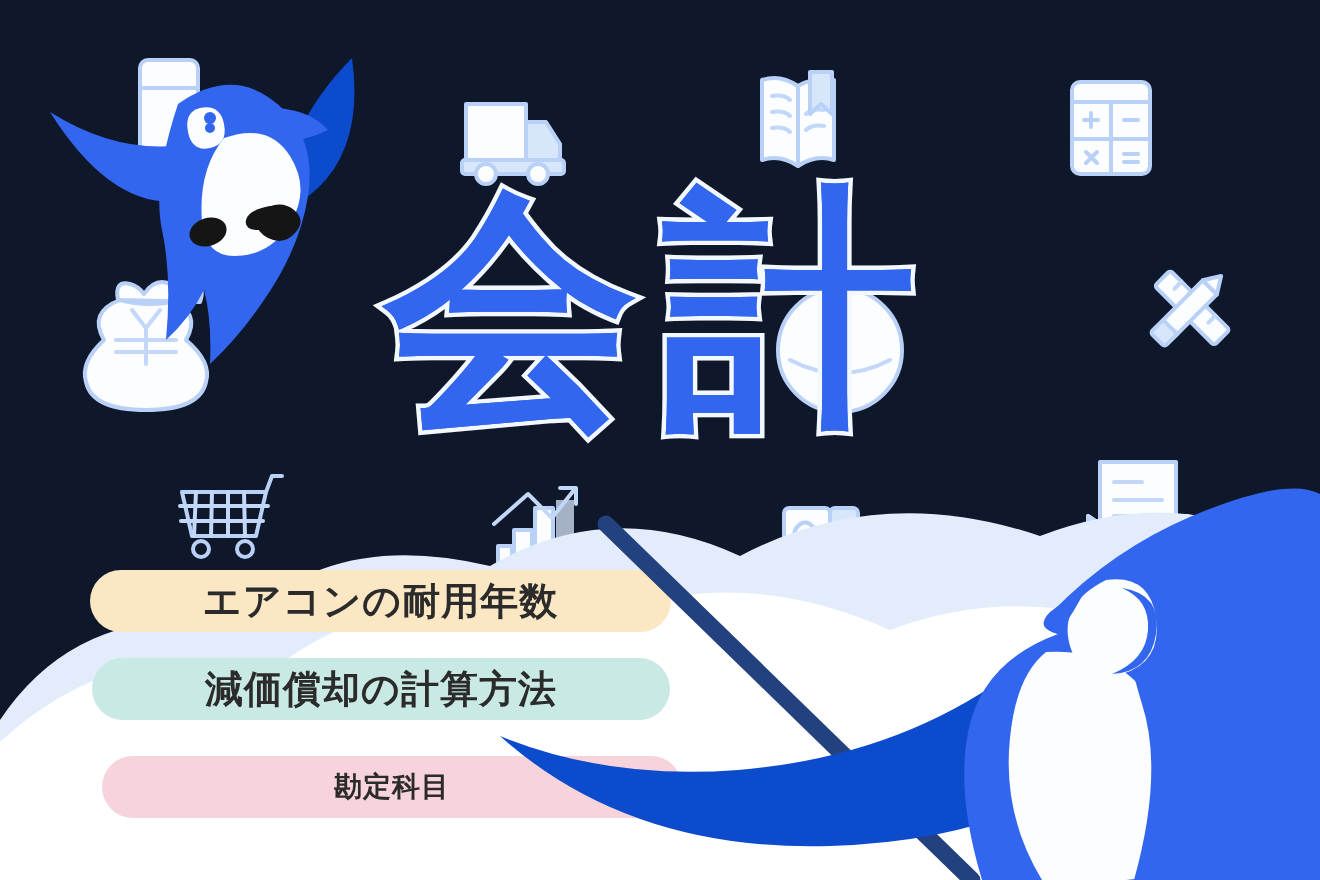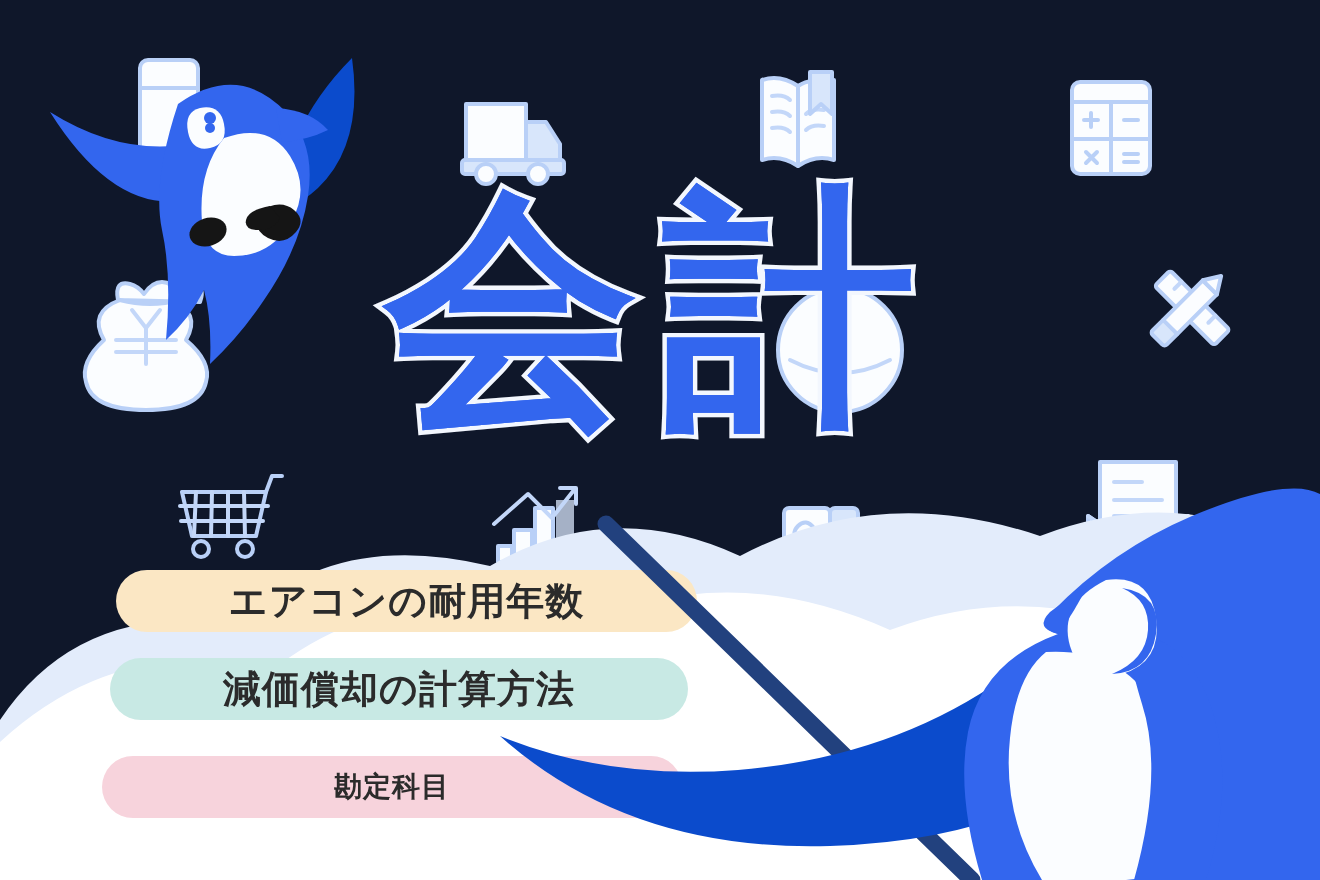--- a/index.html
+++ b/index.html
@@ -68,23 +68,23 @@
     border-radius: 999px;
     z-index: 45;
     box-sizing: border-box;
   }
   .pill-label {
     font-family: "DejaVu Sans", "Liberation Sans", sans-serif;
     font-weight: 700;
     color: #2b2b2b;
     white-space: nowrap;
   }
-  #pill-0 { left: 116px; top: 570px; width: 581px; height: 62px; background: #fbe7c4; }
+  #pill-0 { left: 90px; top: 570px; width: 581px; height: 62px; background: #fbe7c4; }
   #pill-0 .pill-label { font-size: 38px; letter-spacing: 1px; }
-  #pill-1 { left: 110px; top: 658px; width: 578px; height: 62px; background: #c8e9e4; }
+  #pill-1 { left: 92px; top: 658px; width: 578px; height: 62px; background: #c8e9e4; }
   #pill-1 .pill-label { font-size: 38px; letter-spacing: 1px; }
   #pill-2 { left: 102px; top: 756px; width: 580px; height: 62px; background: #f7d3dc; }
   #pill-2 .pill-label { font-size: 28px; letter-spacing: 1px; }
 
   .z-bgicons { z-index: 10; }
   .z-clouds  { z-index: 20; }
   .z-birds   { z-index: 30; }
   .z-stick   { z-index: 50; }
   .z-bird-front { z-index: 55; }
 </style>

